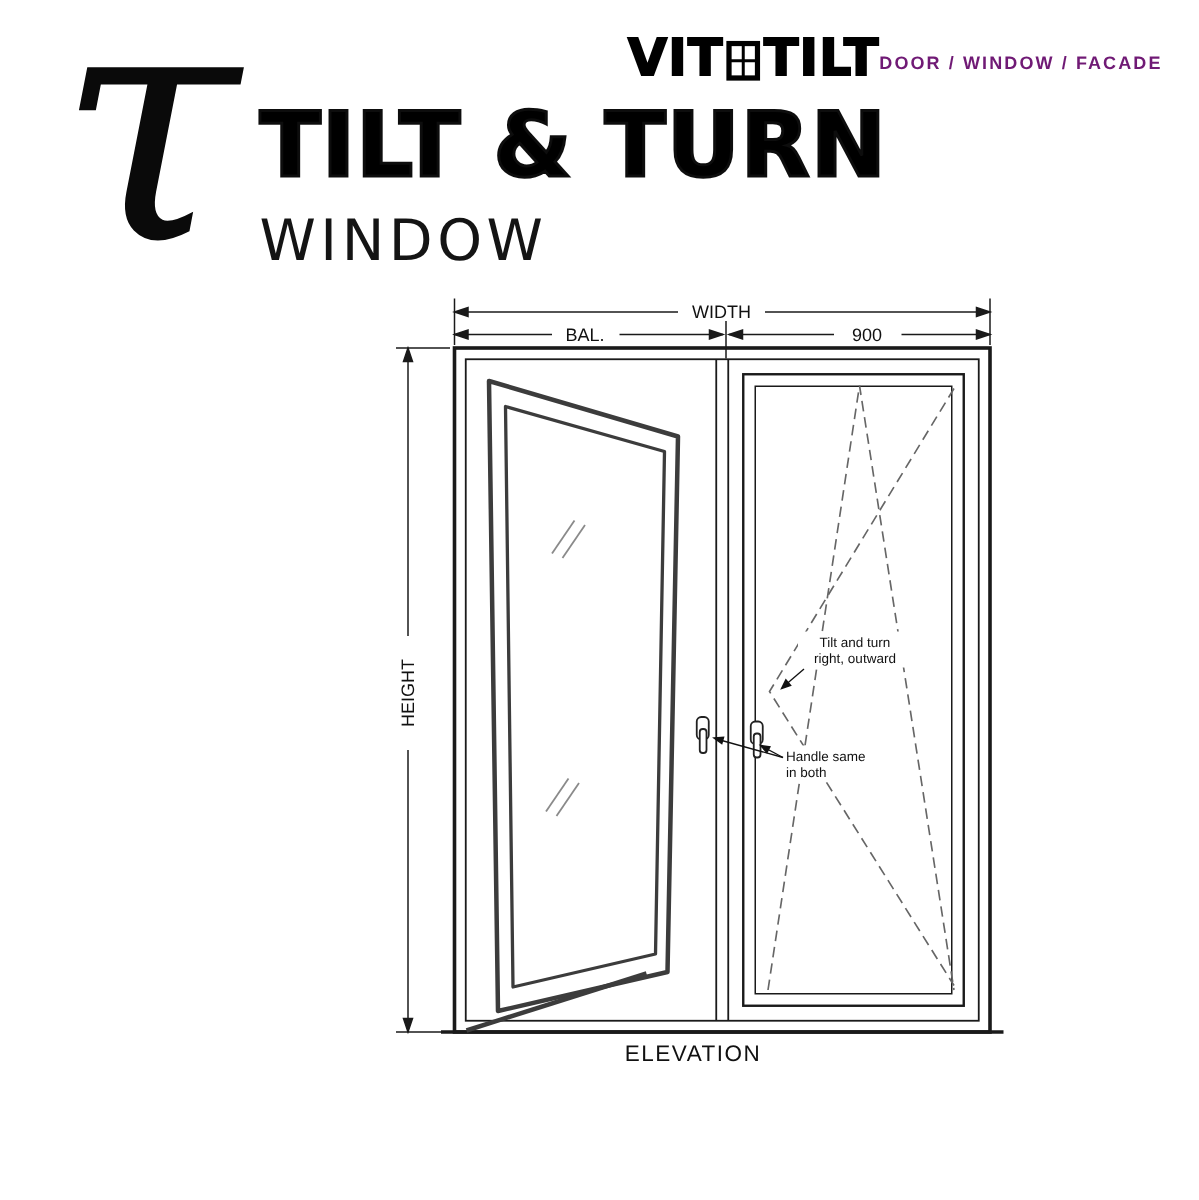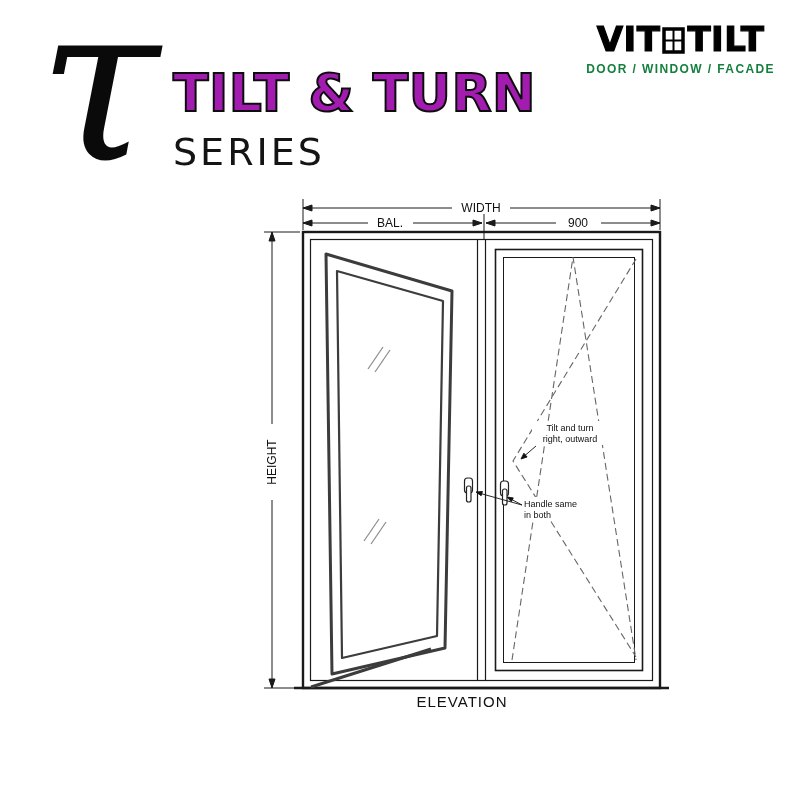--- a/index.html
+++ b/index.html
@@ -11,63 +11,63 @@
 
   
   .tau{
     position:absolute;left:38px;top:-27px;
     font-family:"DejaVu Serif",serif;font-style:italic;
     font-size:220px;line-height:1;color:#0a0a0a;
   }
   .title-block{position:absolute;left:173px;top:66px;}
   .main-title{
     font-family:"DejaVu Sans","Liberation Sans",sans-serif;
-    font-size:52px;font-weight:bold;color:#a21caf;
+    font-size:60px;font-weight:bold;color:#000000;
     -webkit-text-stroke:2px #0d0d0d;
     letter-spacing:0.5px;line-height:1.05;white-space:nowrap;
   }
   .main-subtitle{
     font-family:"DejaVu Sans","Liberation Sans",sans-serif;
     font-size:38px;font-weight:400;color:#141414;
     letter-spacing:3px;line-height:1;margin-top:12px;
   }
 
   
   .brand{
     position:absolute;right:24px;top:22px;
-    display:flex;flex-direction:column;align-items:center;
+    display:flex;align-items:center;
   }
   .brand-name{
     display:flex;align-items:center;
     font-family:"DejaVu Sans","Liberation Sans",sans-serif;
     font-size:34px;font-weight:bold;color:#000;
     -webkit-text-stroke:1.2px #000;
     letter-spacing:0.5px;line-height:1;
   }
   .brand-window-icon{margin:0 2px;position:relative;top:1px;}
   .brand-tagline{
-    font-size:12px;font-weight:bold;color:#15803d;
+    font-size:12px;font-weight:bold;color:#701a75;
     letter-spacing:1.4px;margin-top:6px;white-space:nowrap;
   }
 
   
   svg.drawing{position:absolute;left:0;top:0;}
   .dim-text{font-size:12px;fill:#111;font-family:"Liberation Sans",sans-serif;}
   .ann-text{font-size:9px;fill:#111;font-family:"Liberation Sans",sans-serif;}
   .caption-text{font-size:15px;fill:#111;letter-spacing:1px;font-family:"Liberation Sans",sans-serif;}
 </style>
 </head>
 <body>
 
 <div class="page">
 
   <div class="tau">τ</div>
   <div class="title-block">
     <div class="main-title">TILT &amp; TURN</div>
-    <div class="main-subtitle">SERIES</div>
+    <div class="main-subtitle">WINDOW</div>
   </div>
 
   <div class="brand">
     <div class="brand-name">
       <span>VIT</span>
       <svg class="brand-window-icon" width="23" height="27" viewBox="0 0 23 27">
         <rect x="2" y="2" width="19" height="23" fill="none" stroke="#000" stroke-width="3.5"></rect>
         <line x1="11.5" y1="2" x2="11.5" y2="25" stroke="#000" stroke-width="2"></line>
         <line x1="2" y1="13.5" x2="21" y2="13.5" stroke="#000" stroke-width="2"></line>
       </svg>

